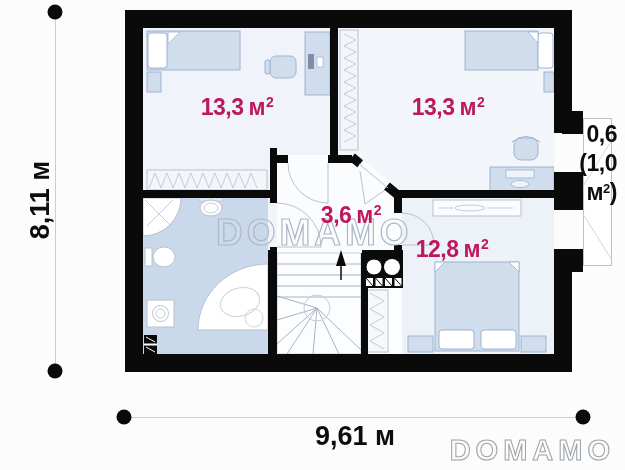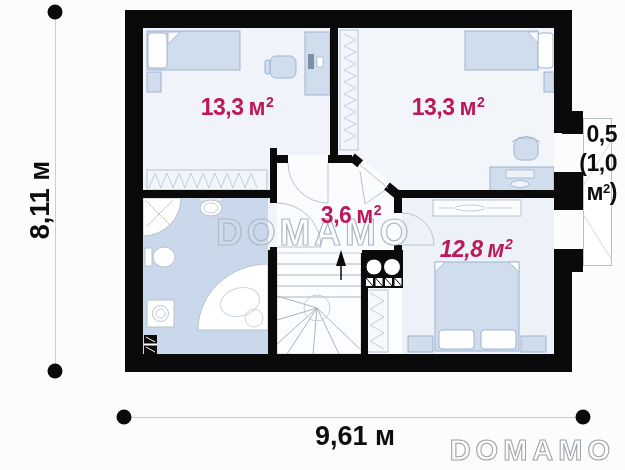--- a/index.html
+++ b/index.html
@@ -31,21 +31,21 @@
   .area-label{
     position:absolute;transform:translate(-50%,-50%);white-space:nowrap;
     font-weight:bold;font-size:23px;color:#be185d;z-index:40;letter-spacing:-0.5px;
   }
   .area-label .unit{margin-left:5px;}
   .area-label .sup{font-size:14px;position:relative;top:-8px;margin-left:1px;}
   .lab-tl{left:237px;top:107px;}
   .lab-tr{left:448px;top:107px;}
   .lab-hall{left:351px;top:215px;}
   .lab-bath{left:221px;top:236px;font-size:21px;}
-  .lab-bed{left:476px;top:249px;font-style:italic;}
+  .lab-bed{left:452px;top:249px;}
   
   .balcony-labels{
     position:absolute;right:8px;top:120px;text-align:right;z-index:50;
     font-weight:bold;font-size:23px;line-height:29px;color:#0d0d0d;letter-spacing:-0.5px;
   }
   .balcony-labels .sup{font-size:13px;position:relative;top:-7px;}
   
   .dim-line{position:absolute;background:#c9ced4;z-index:5;}
   .dim-v{left:55px;top:12px;width:1px;height:359px;}
   .dim-h{left:124px;top:417px;width:459px;height:1px;}
@@ -276,20 +276,20 @@
     <span>13,3</span><span class="unit">м</span><span class="sup">2</span>
   </div>
   <div class="area-label lab-hall">
     <span>3,6</span><span class="unit">м</span><span class="sup">2</span>
   </div>
   <div class="area-label lab-bed">
     <span>12,8</span><span class="unit">м</span><span class="sup">2</span>
   </div>
 
   <div class="balcony-labels">
-    <div><span>0,5</span></div>
+    <div><span>0,6</span></div>
     <div><span>(1,0</span></div>
     <div><span>м</span><span class="sup">2</span><span>)</span></div>
   </div>
 
   <div class="brand-logo">DOMAMO</div>
 
 </div>
 
 </body></html>

